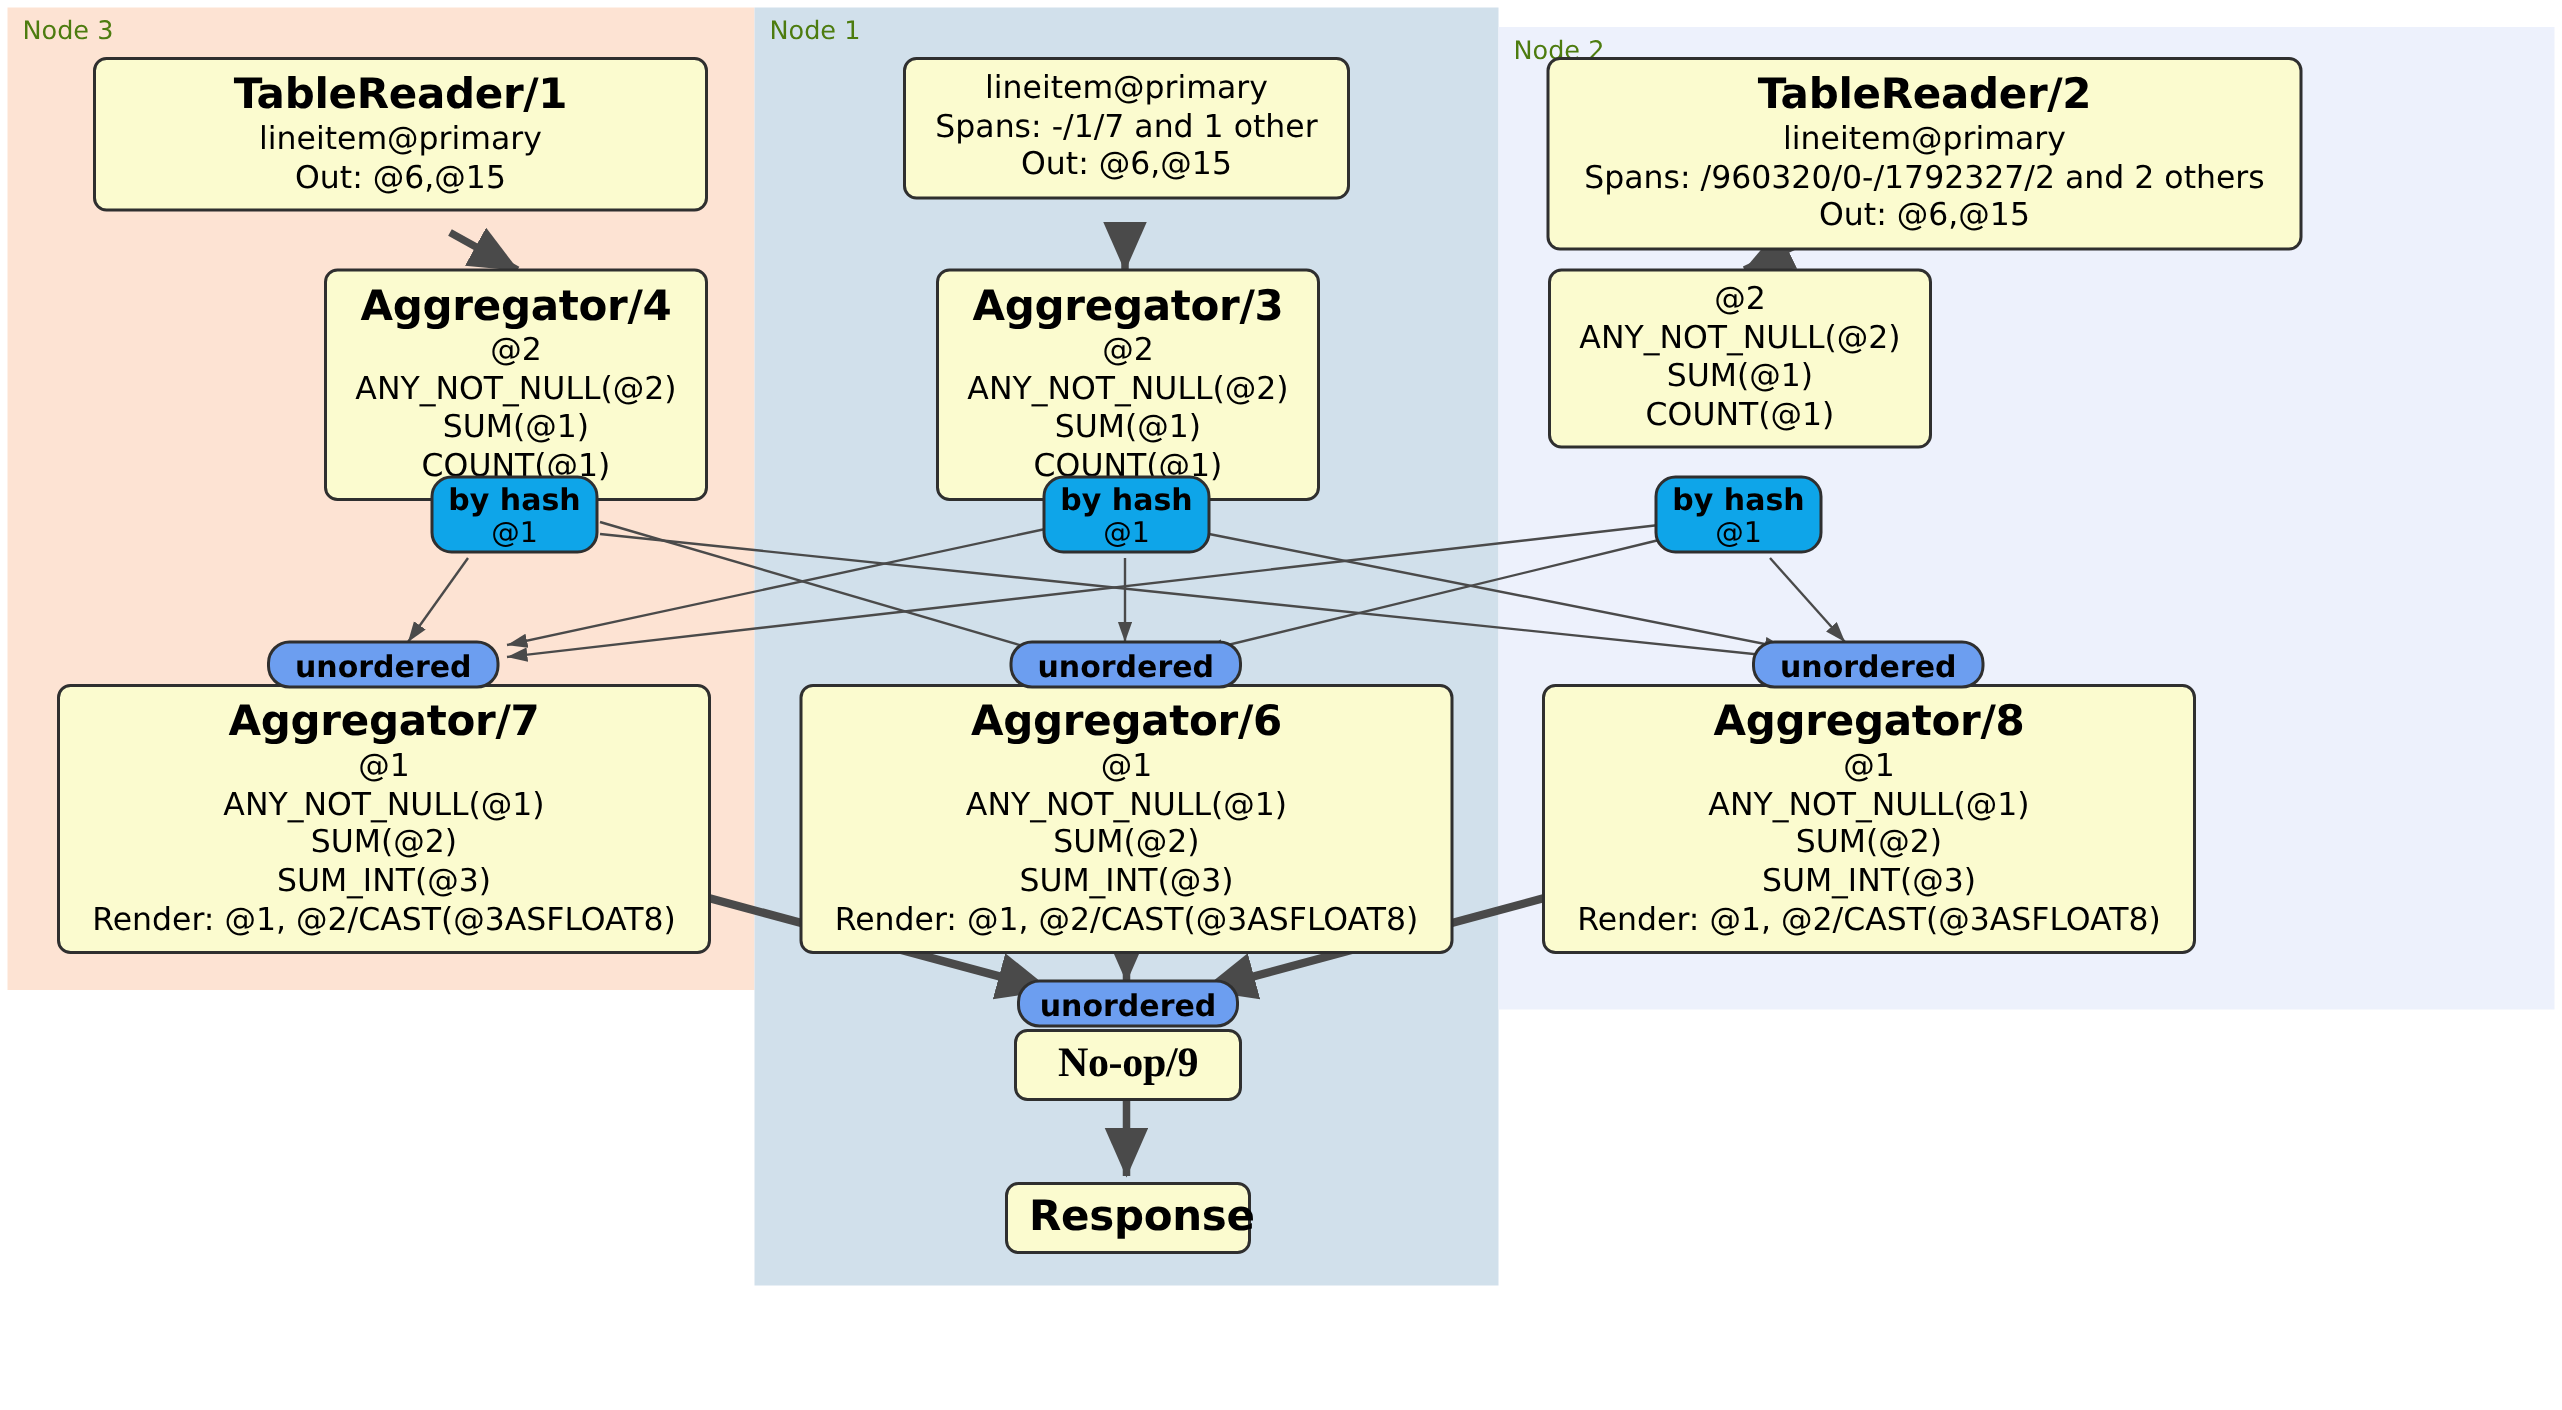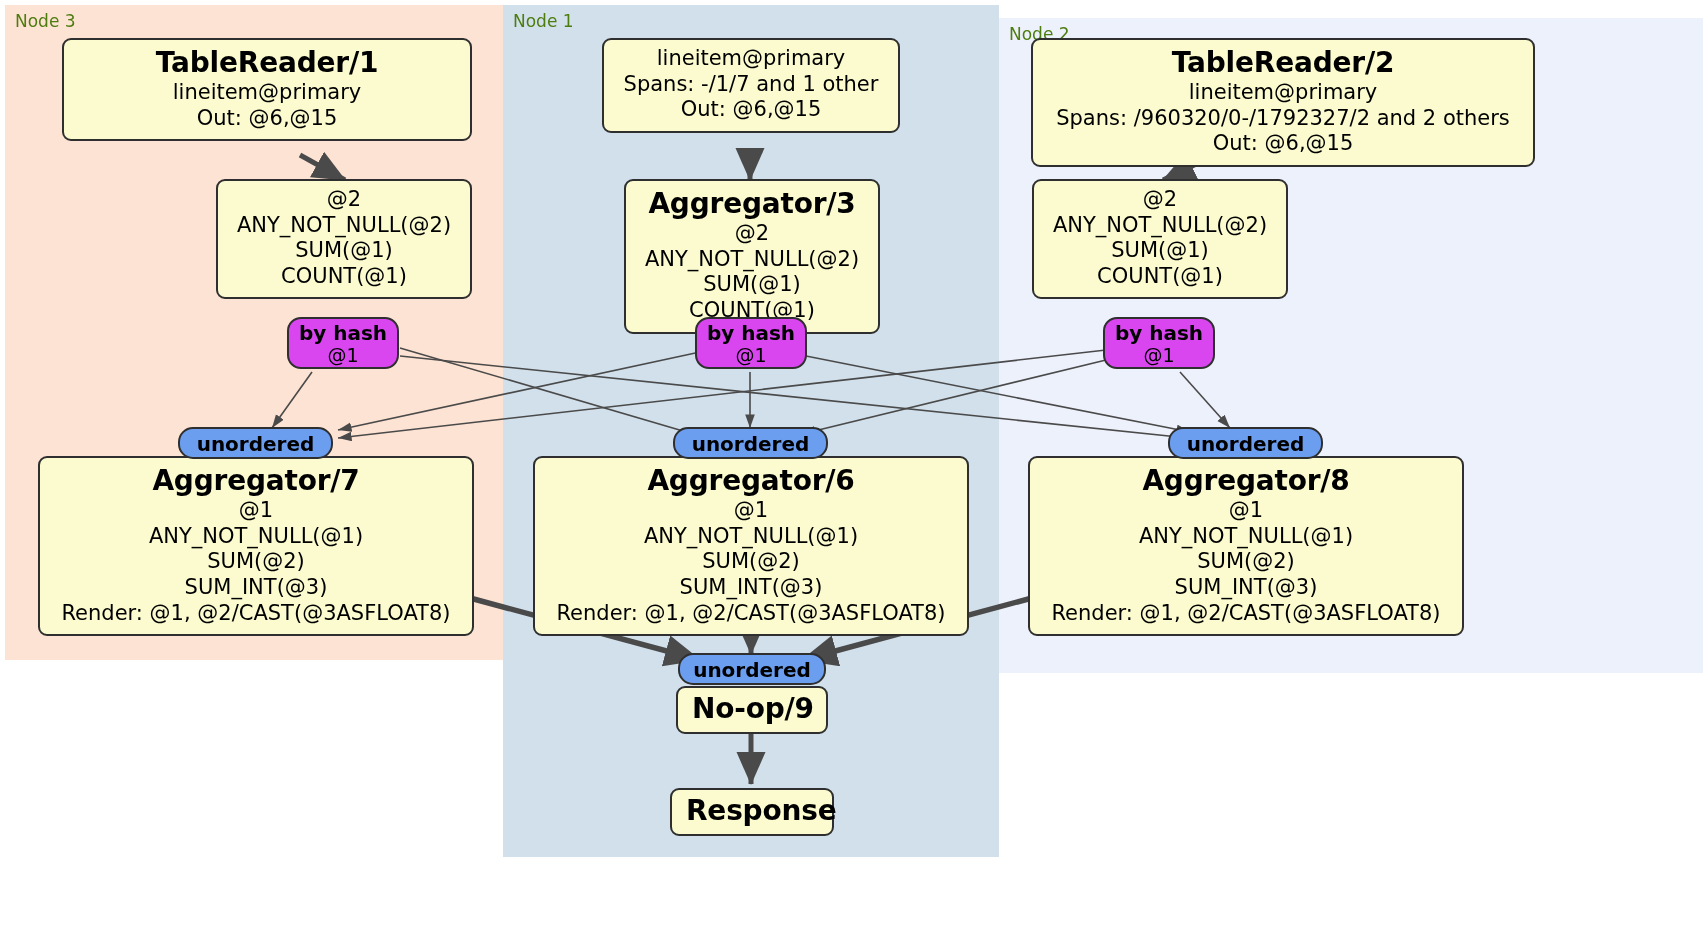--- a/index.html
+++ b/index.html
@@ -74,21 +74,21 @@
     box-sizing: border-box;
     border: 2px solid #2f2f2f;
     border-radius: 13px;
     text-align: center;
     z-index: 8;
     color: #000;
     line-height: 1.15;
     padding-top: 3px;
   }
   .router.hash {
-    background: #d946ef;
+    background: #0ea5e9;
     border-radius: 14px;
   }
   .router.unordered {
     background: #6c9ef0;
     border-radius: 15px;
   }
   .router .r-title {
     font-weight: bold;
     font-size: 20px;
     white-space: nowrap;
@@ -164,20 +164,21 @@
   </div>
 
   <div class="proc" style="left:1031px; top:38px; width:504px;">
     <div class="title">TableReader/2</div>
     <div class="line">lineitem@primary</div>
     <div class="line">Spans: /960320/0-/1792327/2 and 2 others</div>
     <div class="line">Out: @6,@15</div>
   </div>
 
   <div class="proc" style="left:216px; top:179px; width:256px;">
+    <div class="title">Aggregator/4</div>
     <div class="line">@2</div>
     <div class="line">ANY_NOT_NULL(@2)</div>
     <div class="line">SUM(@1)</div>
     <div class="line">COUNT(@1)</div>
   </div>
 
   <div class="proc" style="left:624px; top:179px; width:256px;">
     <div class="title">Aggregator/3</div>
     <div class="line">@2</div>
     <div class="line">ANY_NOT_NULL(@2)</div>
@@ -243,21 +244,21 @@
     <div class="line">ANY_NOT_NULL(@1)</div>
     <div class="line">SUM(@2)</div>
     <div class="line">SUM_INT(@3)</div>
     <div class="line">Render: @1, @2/CAST(@3ASFLOAT8)</div>
   </div>
 
   <div class="router unordered" style="left:678px; top:653px; width:148px; height:32px; padding-top:4px;">
     <div class="r-title">unordered</div>
   </div>
 
-  <div class="proc compact" style="left:676px; top:686px; width:152px;">
+  <div class="proc compact" style="left:676px; top:686px; width:152px;font-family:Liberation Serif, serif;">
     <div class="title">No-op/9</div>
   </div>
 
   <div class="proc compact" style="left:670px; top:788px; width:164px;">
     <div class="title">Response</div>
   </div>
 
 </div>
 
 </body></html>

